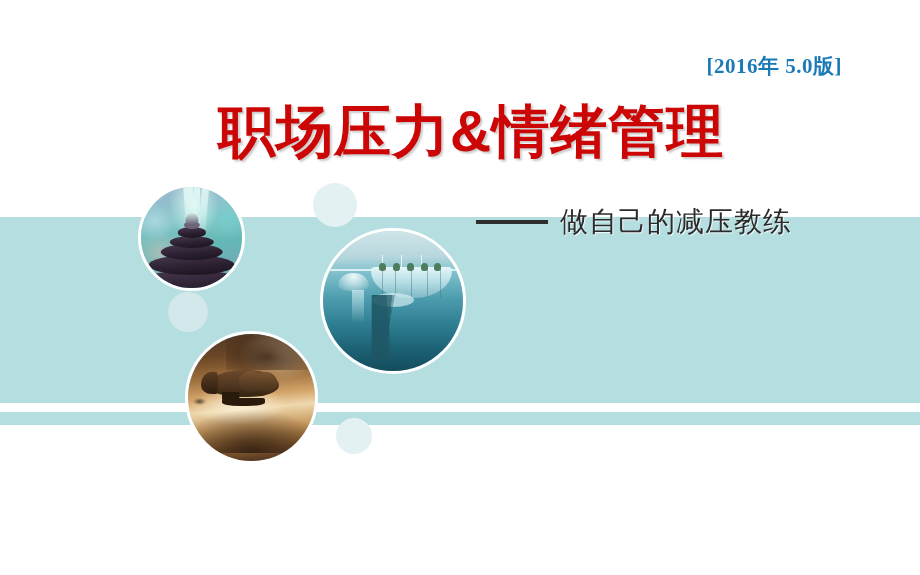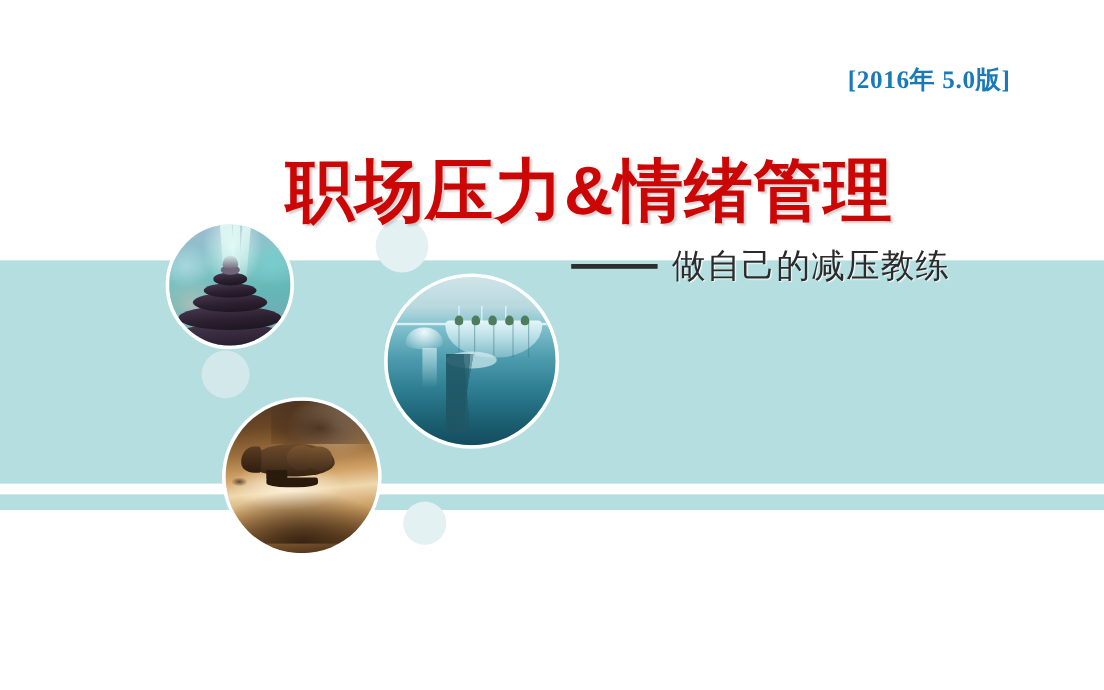--- a/index.html
+++ b/index.html
@@ -56,29 +56,28 @@
     font-weight: bold;
     letter-spacing: 0.5px;
     font-family: "Liberation Serif", "DejaVu Serif", serif;
     white-space: nowrap;
   }
 
   
   .main-title {
     position: absolute;
     left: 218px;
-    top: 128px;
+    top: 100px;
     color: #cc0505;
     font-size: 57px;
     font-weight: bold;
     letter-spacing: 1px;
     line-height: 1.12;
     white-space: nowrap;
     text-shadow: 2px 2px 2px rgba(120,120,120,0.38);
-    margin-left: 20px;
   }
 
   
   .subtitle-wrap {
     position: absolute;
     left: 476px;
     top: 203px;
     display: flex;
     align-items: center;
     gap: 12px;

